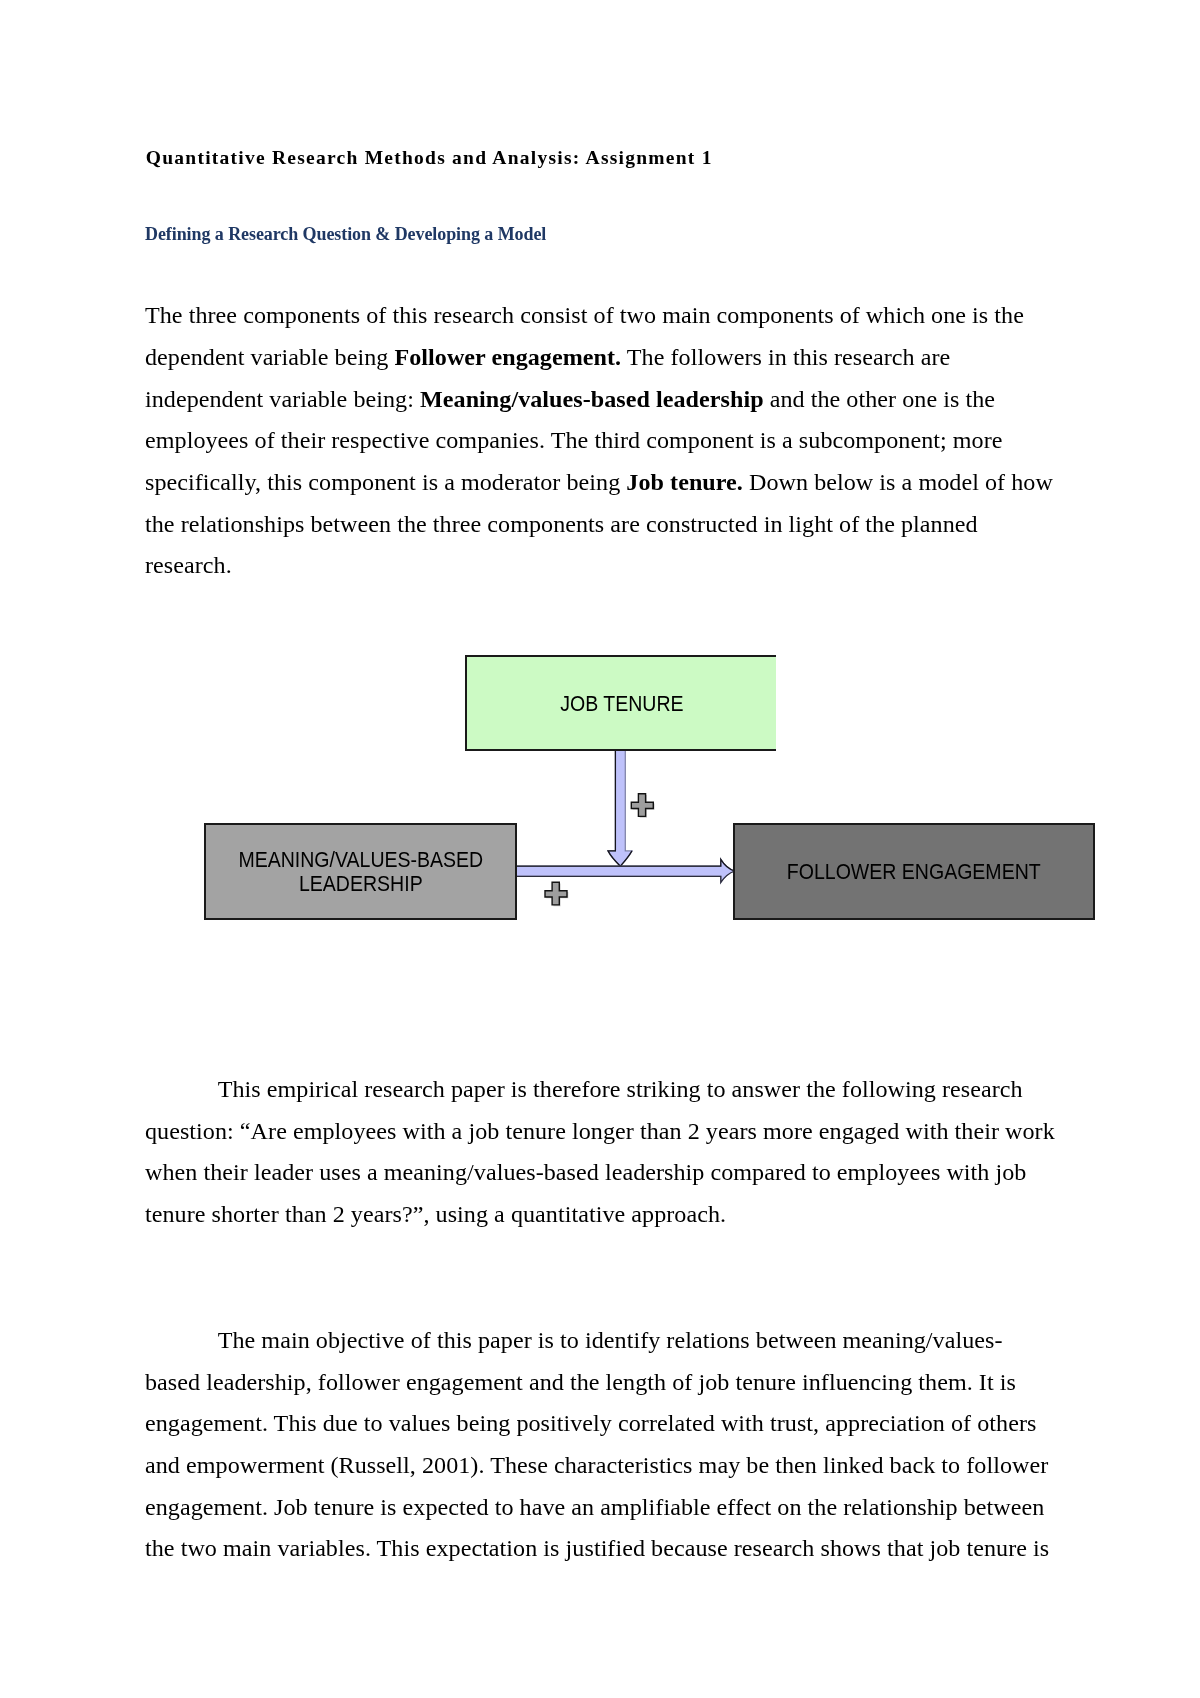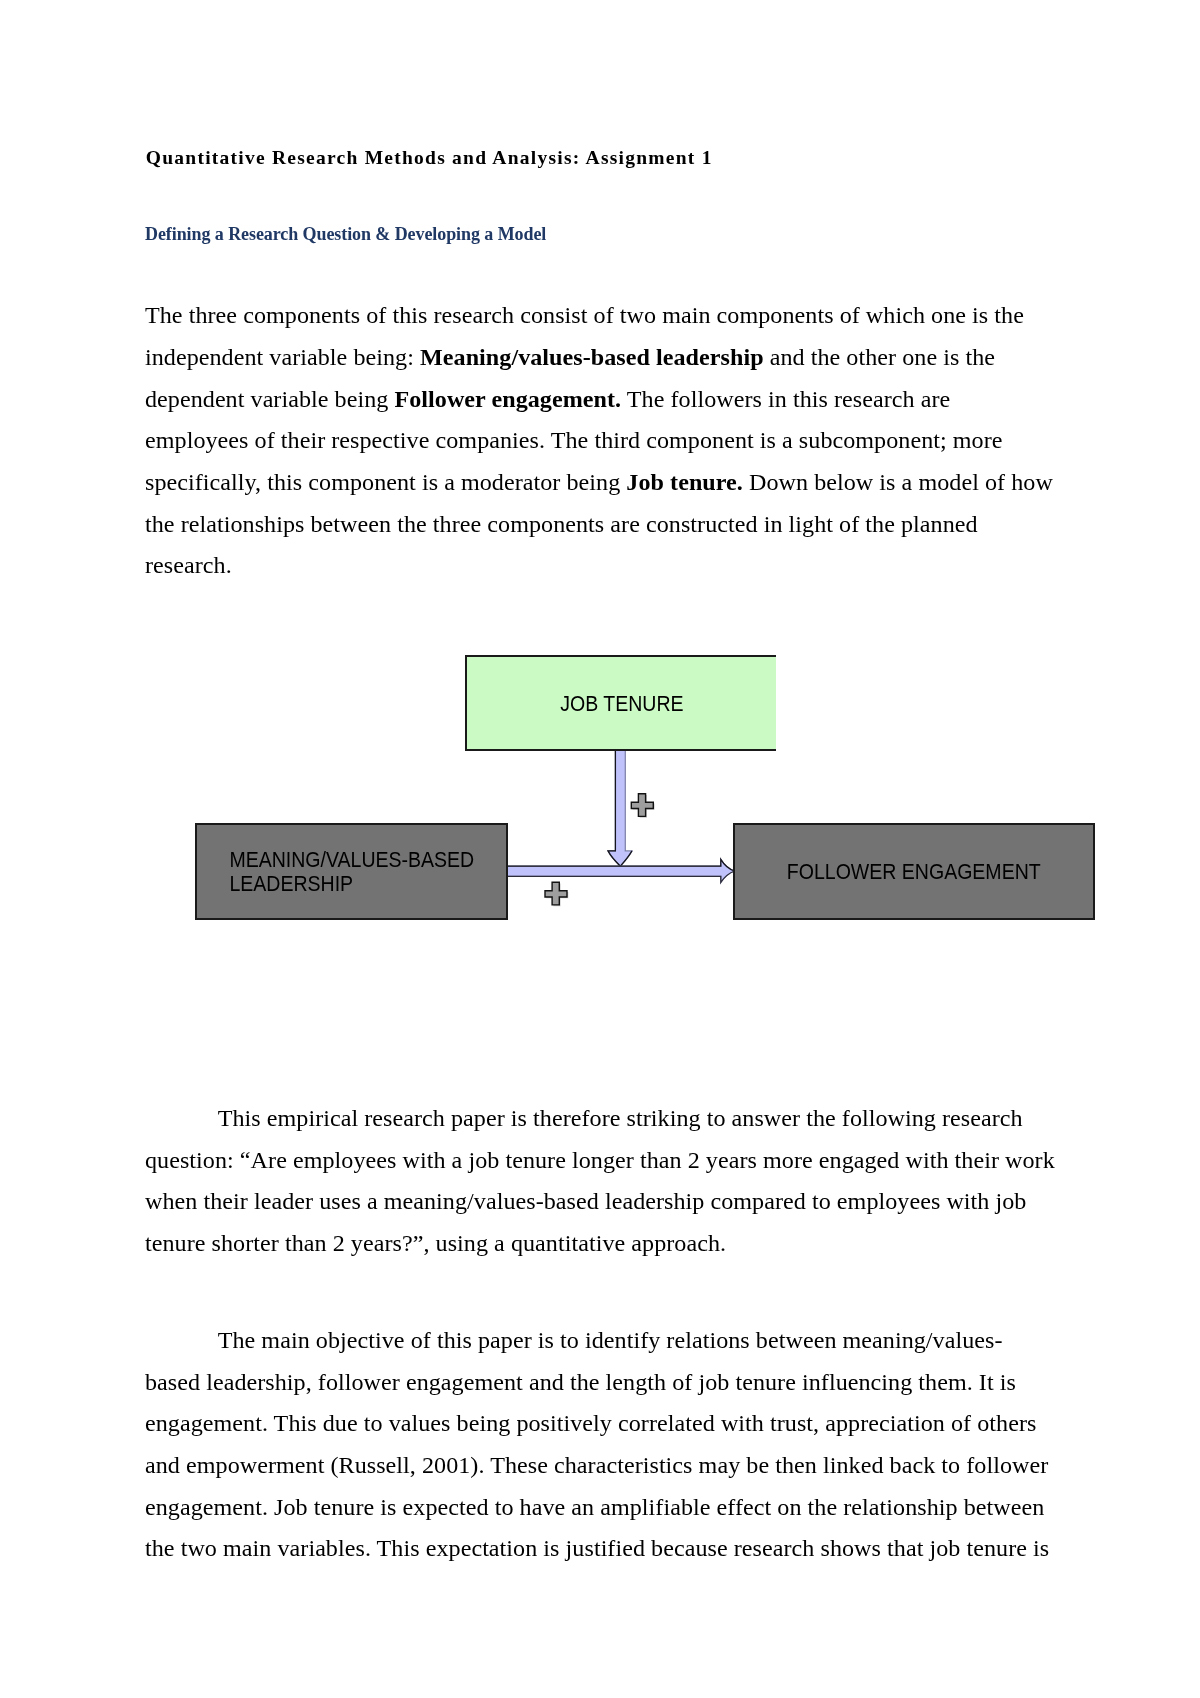--- a/index.html
+++ b/index.html
@@ -13,51 +13,51 @@
   .sub-head{position:absolute;left:145px;top:222.2px;font-size:18px;font-weight:bold;
             color:#1F3864;white-space:nowrap;line-height:25px;letter-spacing:-0.08px;}
 
   .para{position:absolute;left:145px;font-size:24.1px;letter-spacing:0.05px;line-height:41.7px;}
   .para .ln{white-space:pre;display:block;height:41.7px;}
   .ind{display:inline-block;width:72.7px;}
 
   
   .diagram{position:absolute;left:0px;top:0px;width:1200px;height:1698px;}
   .dbox{position:absolute;box-sizing:border-box;border:2.4px solid #1a1a1a;
-        display:flex;align-items:center;justify-content:center;
+        display:flex;align-items:center;justify-content:center;text-align:center;
         font-family:"Liberation Sans",sans-serif;color:#000000;}
   #box-green{left:464.9px;top:655.4px;width:311.6px;height:95.6px;background:#CCFAC4;
              border-right:0;}
-  #box-pink-left{left:195px;top:822.6px;width:312.7px;height:97.4px;background:#737373;}
+  #box-pink-left{left:204px;top:822.6px;width:312.7px;height:97.4px;background:#a3a3a3;}
   #box-pink-right{left:732.8px;top:822.6px;width:362px;height:97.4px;background:#737373;}
   .dbox .lbl{font-size:21.5px;line-height:23.3px;display:block;position:relative;top:1.5px;
              transform:scaleX(0.908);transform-origin:center center;white-space:pre;}
 
   svg.arrows{position:absolute;left:0;top:0;width:1200px;height:1698px;overflow:visible;}
 </style>
 </head>
 <body>
 
 <div class="page">
 
   <div class="doc-title">Quantitative Research Methods and Analysis: Assignment 1</div>
 
   <div class="sub-head">Defining a Research Question &amp; Developing a Model</div>
 
   <div class="para" id="p1" style="top:295.2px">
       <span class="ln"><span>The three components of this research consist of two main components of which one is the</span></span>
+      <span class="ln"><span>dependent variable being </span><b>Follower engagement.</b><span> The followers in this research are</span></span>
       <span class="ln"><span>independent variable being: </span><b>Meaning/values-based leadership</b><span> and the other one is the</span></span>
-      <span class="ln"><span>dependent variable being </span><b>Follower engagement.</b><span> The followers in this research are</span></span>
       <span class="ln"><span>employees of their respective companies. The third component is a subcomponent; more</span></span>
       <span class="ln"><span>specifically, this component is a moderator being </span><b>Job tenure.</b><span> Down below is a model of how</span></span>
       <span class="ln"><span>the relationships between the three components are constructed in light of the planned</span></span>
       <span class="ln"><span>research.</span></span>
     </div>
 
-  <div class="para" id="p2" style="top:1098px">
+  <div class="para" id="p2" style="top:1069px">
       <span class="ln"><span class="ind"></span><span>This empirical research paper is therefore striking to answer the following research</span></span>
       <span class="ln"><span>question: “Are employees with a job tenure longer than 2 years more engaged with their work</span></span>
       <span class="ln"><span>when their leader uses a meaning/values-based leadership compared to employees with job</span></span>
       <span class="ln"><span>tenure shorter than 2 years?”, using a quantitative approach.</span></span>
     </div>
 
   <div class="para" id="p3" style="top:1320px">
       <span class="ln"><span class="ind"></span><span>The main objective of this paper is to identify relations between meaning/values-</span></span>
       <span class="ln"><span>based leadership, follower engagement and the length of job tenure influencing them. It is</span></span>
       <span class="ln"><span>engagement. This due to values being positively correlated with trust, appreciation of others</span></span>

